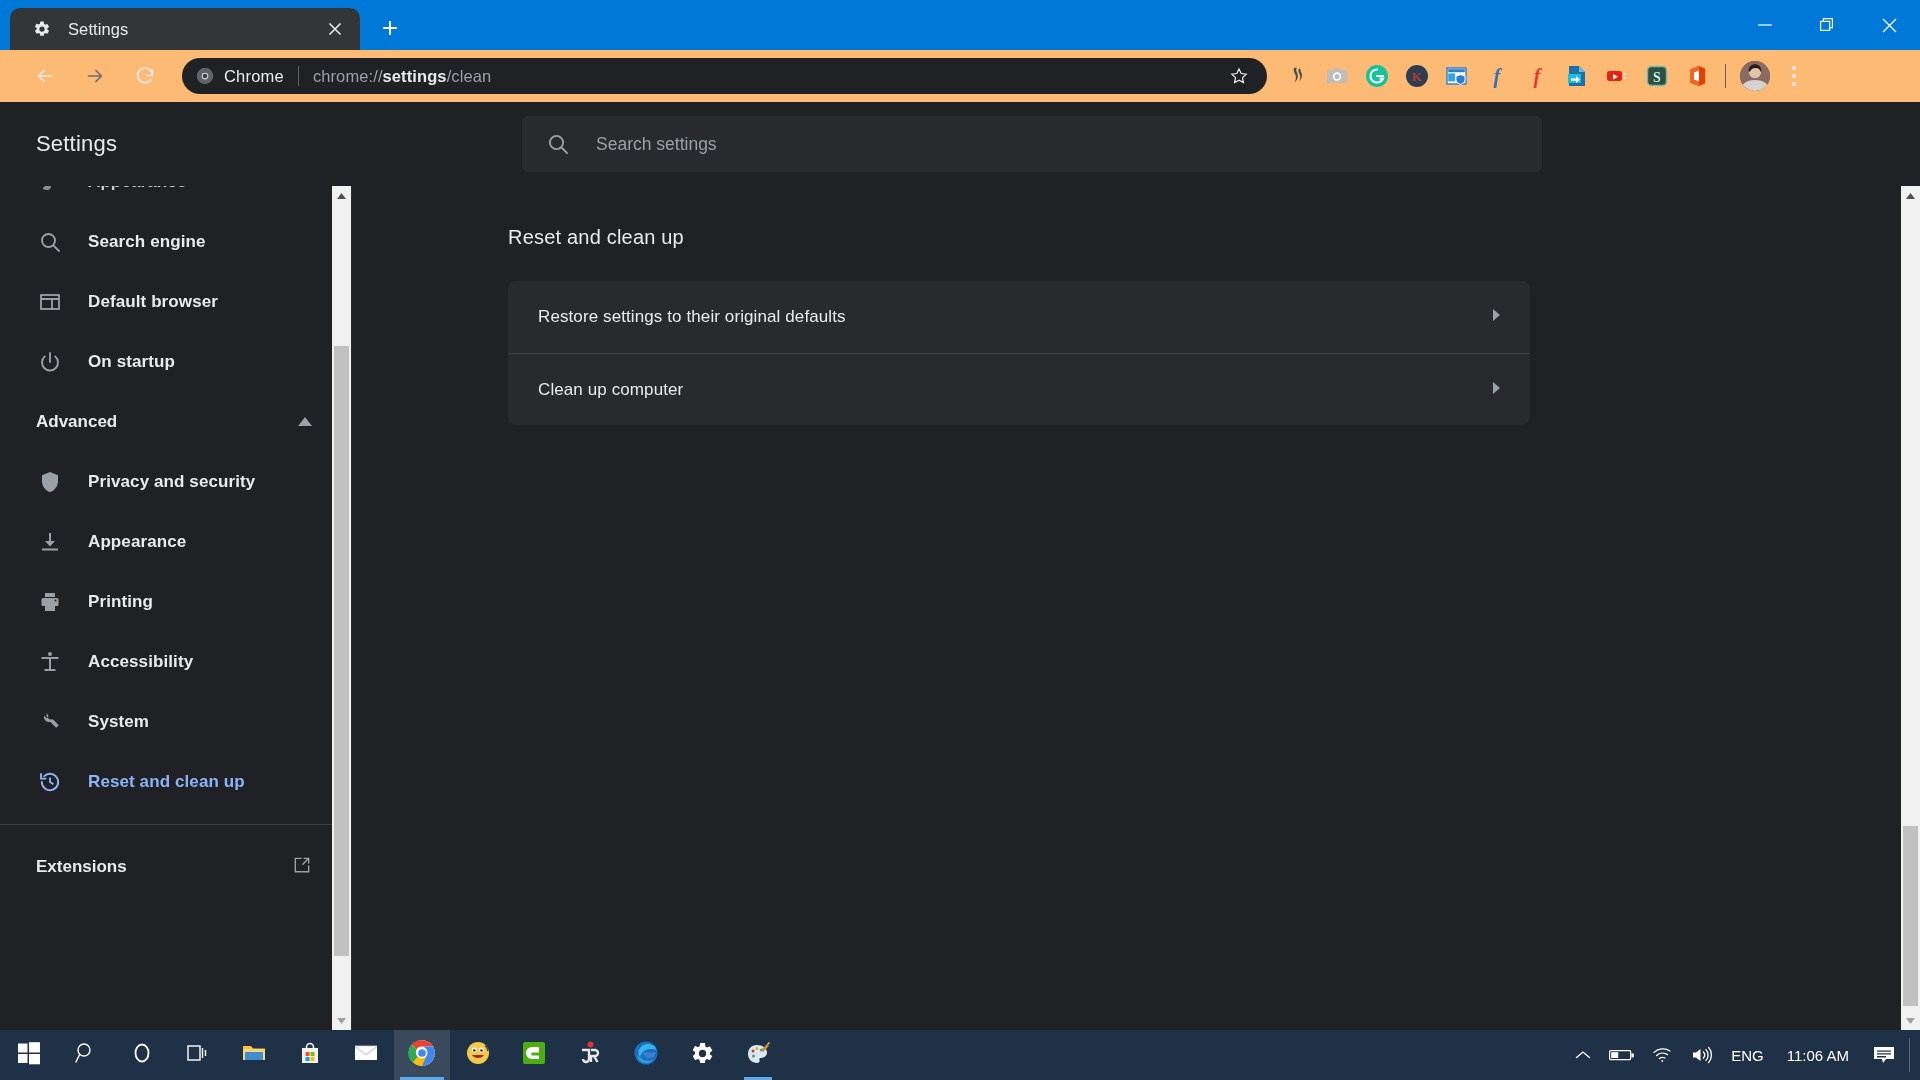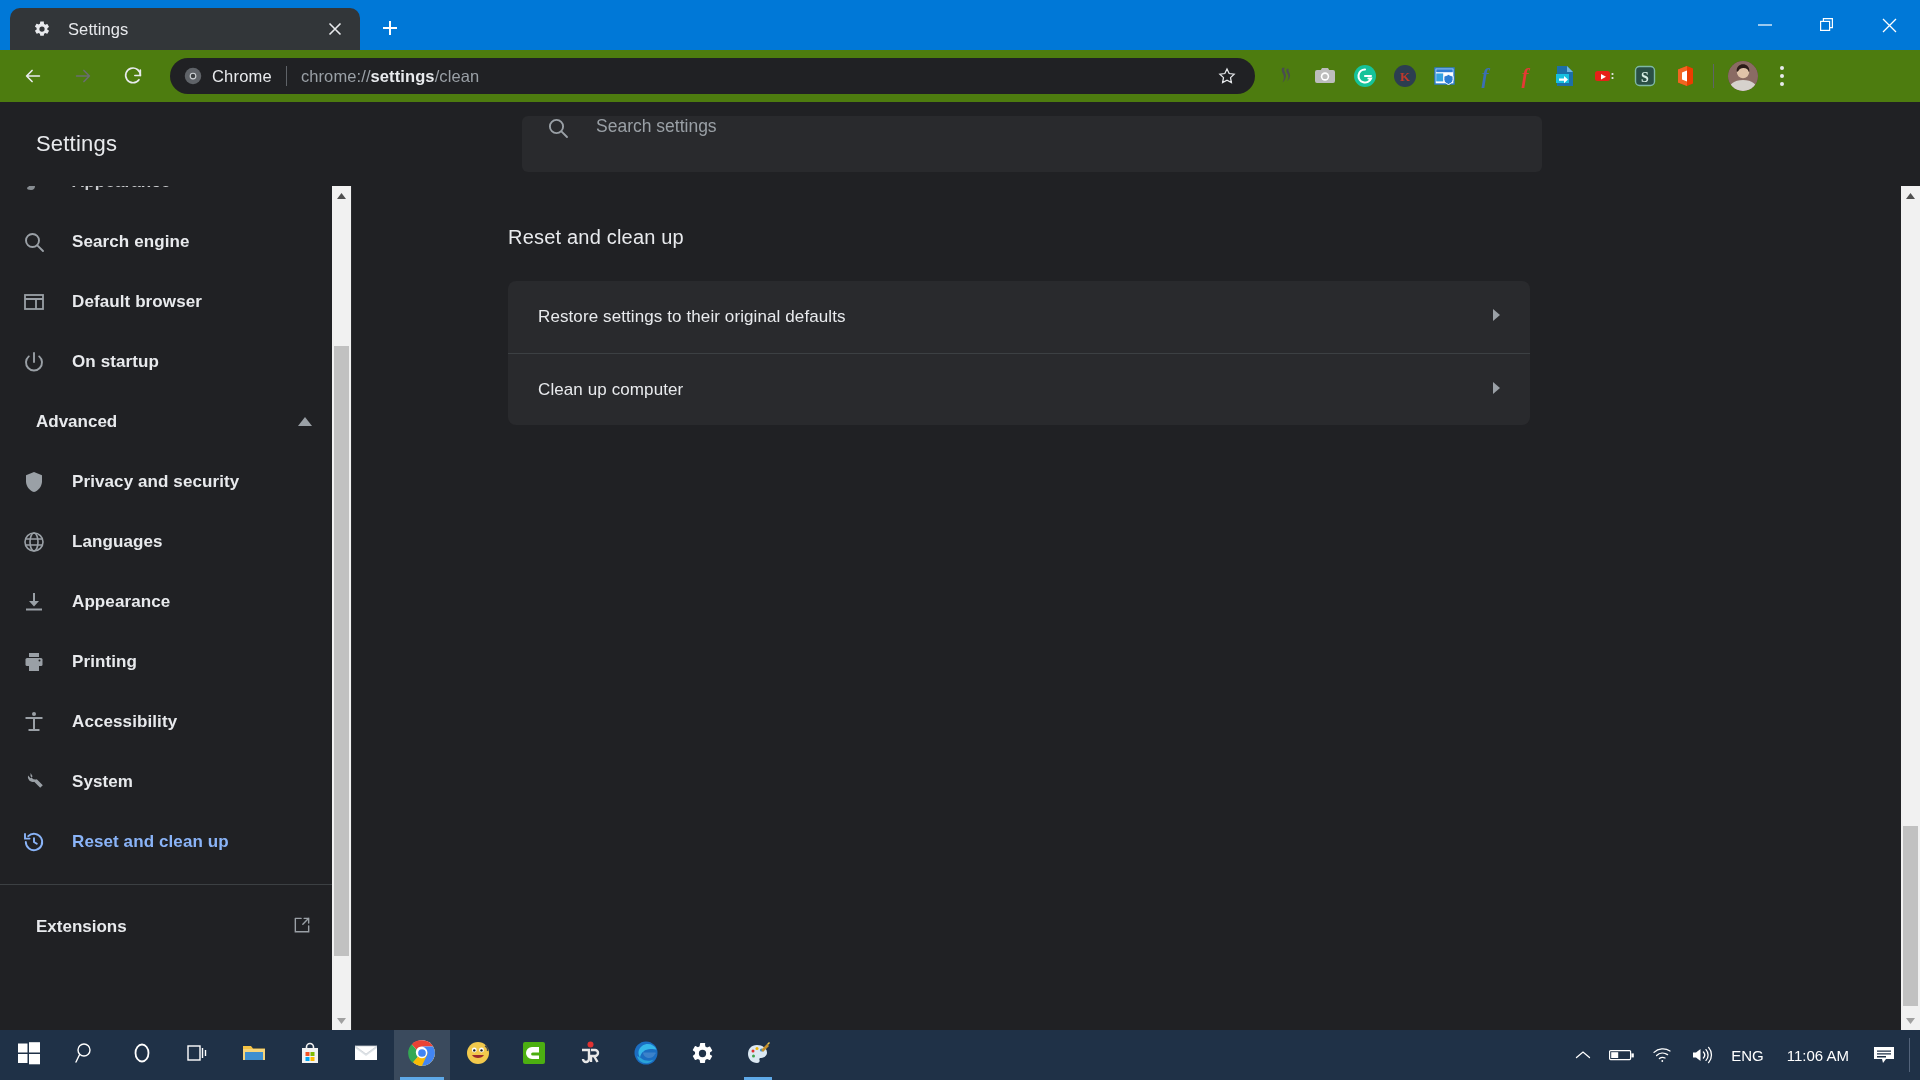--- a/index.html
+++ b/index.html
@@ -51,23 +51,23 @@
     display: flex; align-items: center;
   }
   .wc-btn {
     width: 62px; height: 50px; display: flex; align-items: center; justify-content: center;
     color: #ffffff;
   }
 
   
   .toolbar {
     position: absolute; top: 50px; left: 0; width: 1920px; height: 52px;
-    background: #4d7c0f;
+    background: #fdba74;
     display: flex; align-items: center;
-    padding: 0 8px;
+    padding: 0 20px;
   }
   .nav-btn {
     width: 42px; height: 42px; margin: 0 4px;
     display: flex; align-items: center; justify-content: center;
     color: #e8eaed; border-radius: 50%;
   }
   .nav-btn.disabled { color: #6a6d70; }
   .omnibox {
     flex: 1; height: 36px; margin: 0 10px 0 12px;
     background: #202124; border-radius: 18px;
@@ -113,42 +113,42 @@
     position: relative;
   }
   .settings-title {
     color: #e8eaed; font-size: 22px; margin-left: 36px; width: 300px;
     letter-spacing: .2px;
   }
   .search-box {
     position: absolute; left: 522px; top: 14px;
     width: 1020px; height: 56px;
     background: #292a2d; border-radius: 6px;
-    display: flex; align-items: flex-start; padding: 0 24px;
+    display: flex; align-items: center; padding: 0 24px;
   }
   .search-box .sicon { width: 24px; height: 24px; color: #9aa0a6; margin-right: 26px; }
   .search-input {
     flex: 1; background: transparent; border: none; outline: none;
     color: #e8eaed; font-size: 17.5px; font-family: "Liberation Sans", sans-serif;
   }
   .search-input::placeholder { color: #9aa0a6; }
 
   .body-row { display: flex; height: 844px; position: relative; }
 
   
   .sidebar {
     width: 352px; height: 844px;
     background: #202124;
     position: relative; overflow: hidden;
     border-right: 1px solid #2b2c2f;
   }
   .side-scroll { position: absolute; top: 0; left: 0; width: 352px; }
   .side-item {
     display: flex; align-items: center;
-    height: 60px; padding-left: 20px;
+    height: 60px; padding-left: 36px;
     color: #e8eaed; font-size: 17px; font-weight: 700;
     letter-spacing: .1px;
   }
   .side-item .ico { width: 28px; height: 28px; margin-right: 24px; color: #9aa0a6; display:flex; align-items:center; justify-content:center; }
   .side-item.active { color: #8ab4f8; }
   .side-item.active .ico { color: #8ab4f8; }
   .side-group {
     display: flex; align-items: center; justify-content: space-between;
     height: 60px; padding: 0 40px 0 36px;
     color: #e8eaed; font-size: 17px; font-weight: 700;
@@ -475,30 +475,20 @@
 
           <div class="side-item">
             <span class="ico">
               <svg width="24" height="24" viewBox="0 0 24 24" fill="currentColor">
                   <path d="M12 2L4 5.2v6c0 5 3.4 9.4 8 10.8 4.6-1.4 8-5.8 8-10.8v-6z"></path>
                 </svg>
             </span>
             <span>Privacy and security</span>
           </div>
 
-          <div class="side-item">
-            <span class="ico">
-              <svg width="24" height="24" viewBox="0 0 24 24" stroke="currentColor" stroke-width="1.6" fill="none">
-                <circle cx="12" cy="12" r="9"></circle>
-                  <ellipse cx="12" cy="12" rx="4" ry="9"></ellipse>
-                  <path d="M3.3 9h17.4 M3.3 15h17.4"></path>
-              </svg>
-            </span>
-            <span>Languages</span>
-          </div>
 
           <div class="side-item">
             <span class="ico">
               <svg width="24" height="24" viewBox="0 0 24 24" fill="currentColor">
                 <path d="M11 3h2v8h4l-5 5.5L7 11h4z"></path>
                   <rect x="4" y="18.5" width="16" height="2"></rect>
               </svg>
             </span>
             <span>Appearance</span>
           </div>

